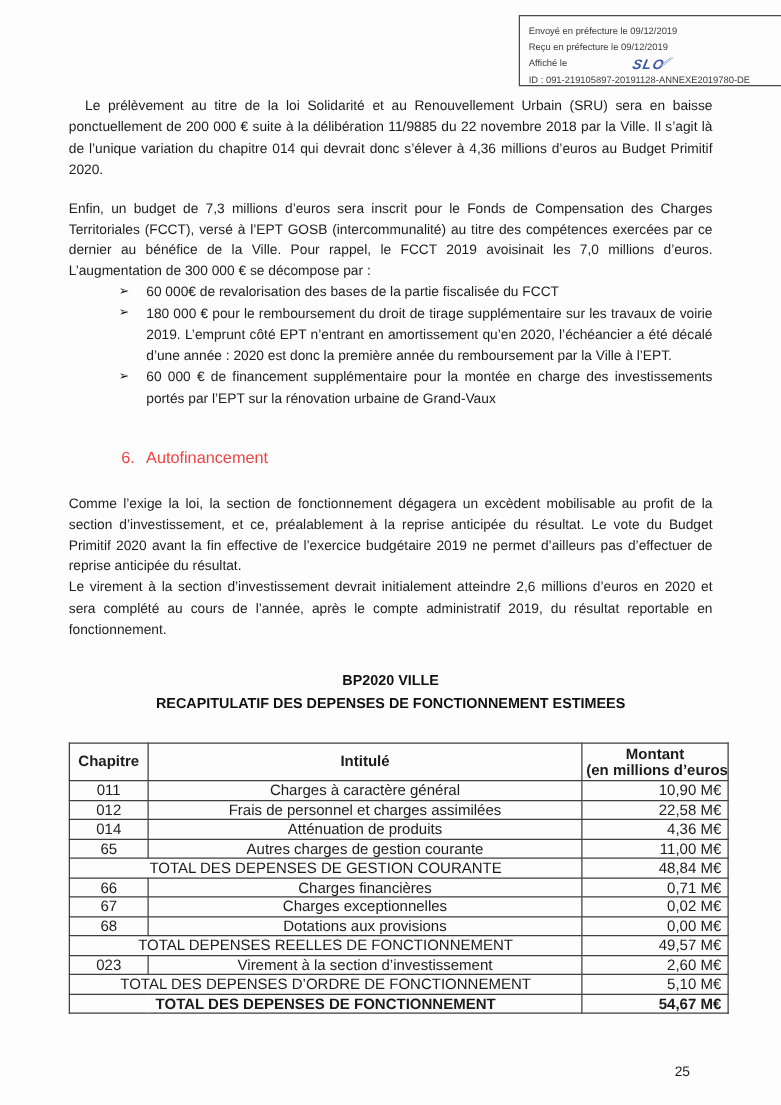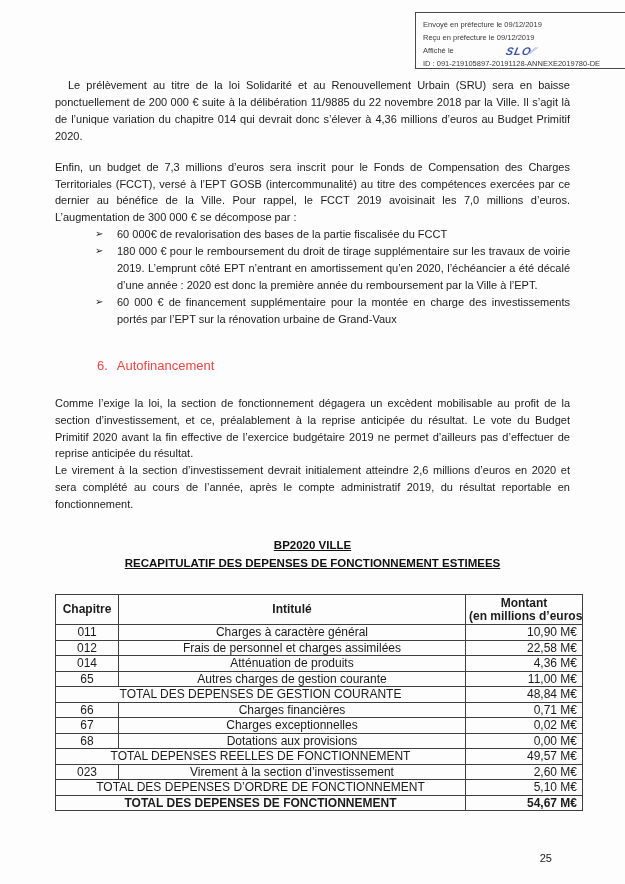--- a/index.html
+++ b/index.html
@@ -16,21 +16,21 @@
   
   .stamp {
     position:absolute; left:415px; top:12px;
     width:212px; height:57px;
     border:1px solid #4a4a4a;
     padding:5px 7px 4px 7px;
     font-size:7.5px; line-height:13px; color:#3a3a3a;
     background:#fdfdfd;
   }
   .stamp .line { white-space:nowrap; }
-  .stamp .affiche-row { display:flex; align-items:center; height:13px; }
+  .stamp .affiche-row { display:flex; align-items:flex-end; height:13px; }
   .slo-logo { margin-left:52px; font-style:italic; font-weight:bold;
     font-size:11px; letter-spacing:1px; color:#3a55a8; transform:skewX(-12deg);
     display:inline-block; line-height:10px; }
   .slo-swoosh { color:#9ab0d9; font-weight:bold; font-style:italic;
     font-size:10px; display:inline-block; transform:skewX(-25deg); }
   
   .content { padding:77px 55px 0 55px; }
   p.body {
     font-size:11px; line-height:16.9px; text-align:justify;
     color:#1c1c1c;
@@ -49,21 +49,21 @@
   .section-heading {
     margin:30px 0 22px 42px;
     font-size:13px; font-weight:normal;
     color:#ef4444;
   }
   .section-heading .num { margin-right:9px; }
   
   .table-titles { margin-top:23px; text-align:center; }
   .table-titles .t {
     font-size:11.5px; font-weight:bold; line-height:18px;
-    text-decoration:underline; color:#111;
+    color:#111;
   }
   
   table.budget {
     margin-top:22px;
     border-collapse:collapse;
     width:527px;
     font-size:12px; color:#1c1c1c;
     table-layout:fixed;
   }
   table.budget col.c1 { width:63px; }

